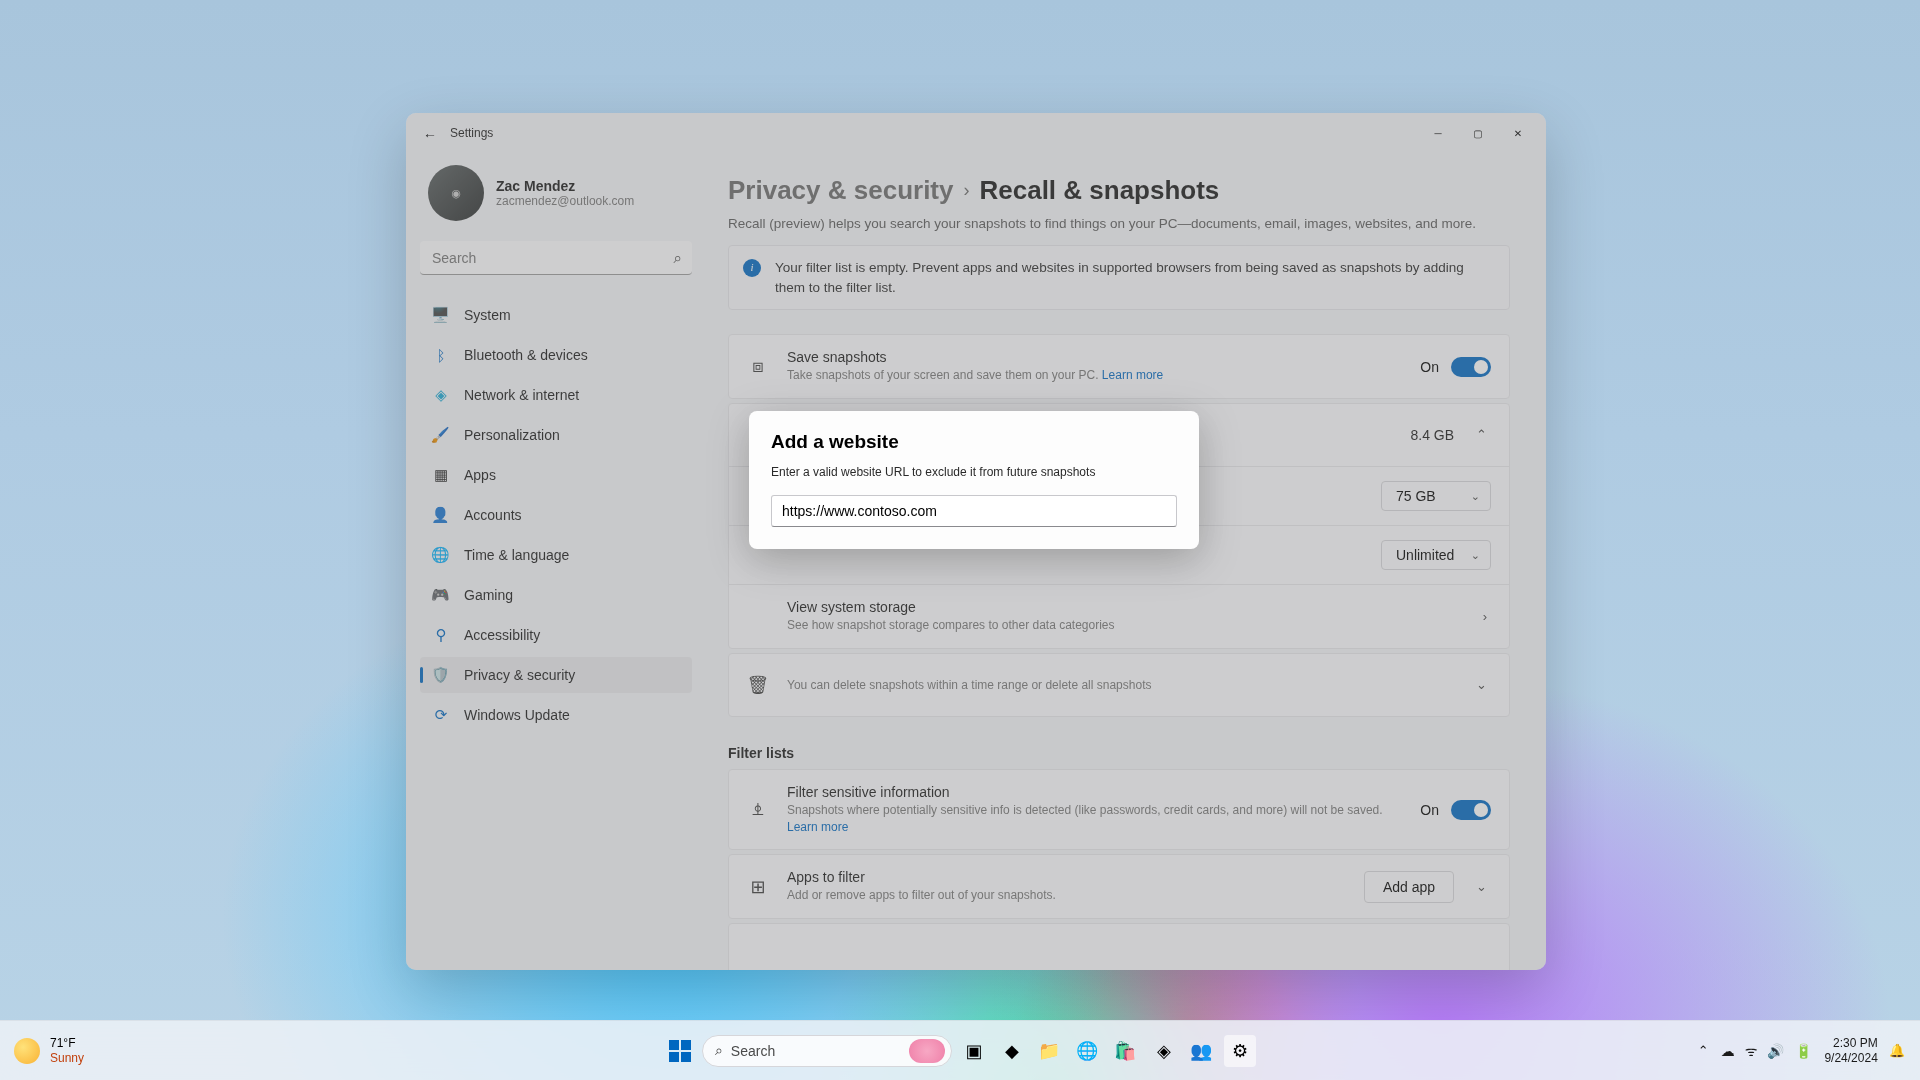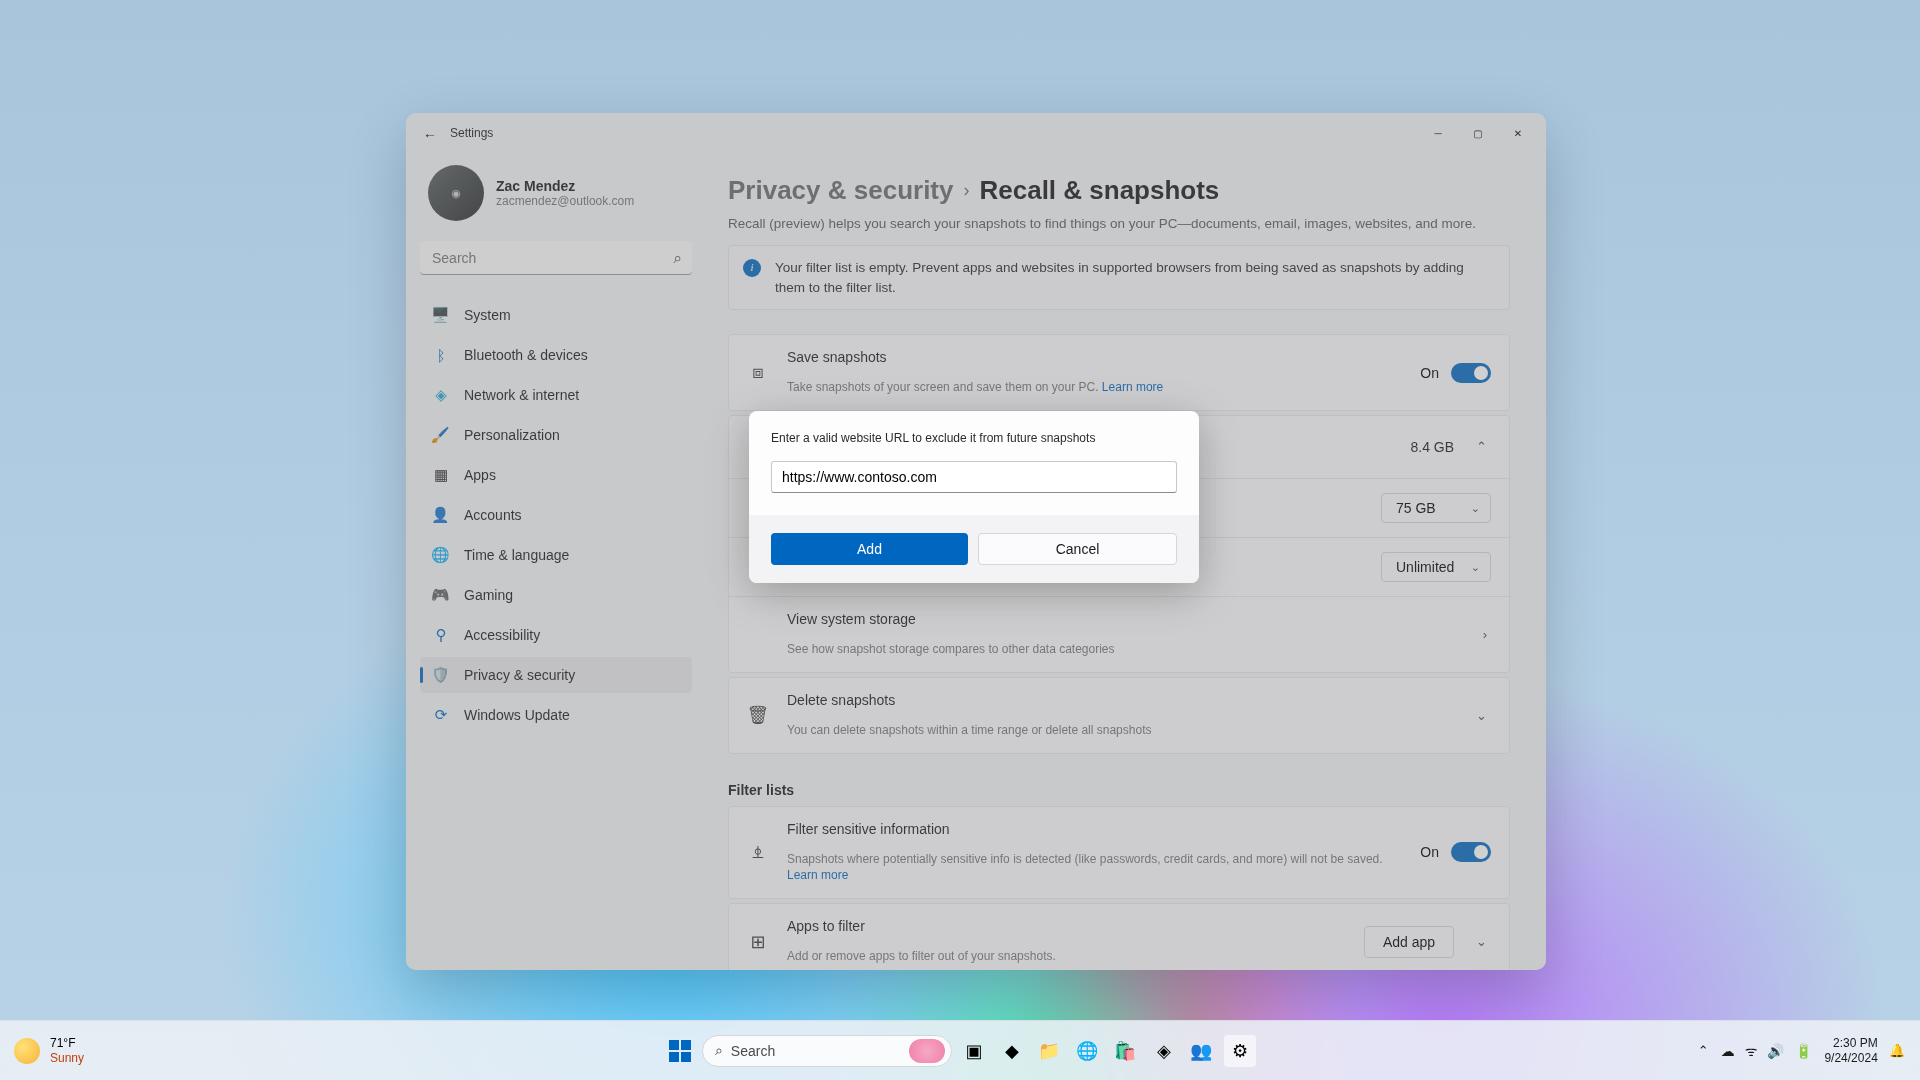--- a/index.html
+++ b/index.html
@@ -43,21 +43,21 @@
 .crumb-current { font-size: 26px; font-weight: 600; color: #1a1a1a; }
 .page-desc { font-size: 13.5px; color: #5a5a5a; margin-bottom: 14px; }
 .info-banner { background: #f8f8fa; border: 1px solid #e4e4e8; border-radius: 4px; padding: 12px 14px; display: flex; gap: 14px; font-size: 13.5px; color: #2a2a2a; margin-bottom: 24px; line-height:1.45; }
 .info-icon { width:18px; height:18px; border-radius:50%; background:#0067c0; color:#fff; font-size:11px; display:flex; align-items:center; justify-content:center; flex-shrink:0; margin-top:1px; font-style:italic; font-family:serif; }
 .section-label { font-size: 14px; font-weight: 600; color: #1a1a1a; margin-bottom: 8px; }
 .card { background: #fbfbfd; border: 1px solid #e6e6ea; border-radius: 4px; margin-bottom: 4px; }
 .card-row { display: flex; align-items: center; padding: 14px 18px; gap: 18px; min-height: 62px; }
 .card-icon { width: 22px; display:flex; justify-content:center; font-size:18px; color:#3a3a3a; }
 .card-text { flex: 1; }
 .card-title { font-size: 14px; color: #1a1a1a; }
-.card-sub { font-size: 12px; color: #767676; margin-top: 14px; line-height:1.4; }
+.card-sub { font-size: 12px; color: #767676; margin-top: 2px; line-height:1.4; }
 .link { color: #0067c0; }
 .toggle-wrap { display:flex; align-items:center; gap:12px; }
 .toggle-label { font-size: 14px; }
 .toggle { width: 40px; height: 20px; background: #0067c0; border-radius: 10px; position: relative; }
 .toggle::after { content:""; position:absolute; right:3px; top:3px; width:14px; height:14px; background:#fff; border-radius:50%; }
 .card-value { font-size: 14px; color: #1a1a1a; }
 .chev { font-size: 13px; color: #4a4a4a; padding: 0 4px; }
 .subrow { border-top: 1px solid #e6e6ea; padding: 14px 18px 14px 58px; display:flex; align-items:center; }
 .subrow .card-title { flex:1; font-size:14px; }
 .select { background: #fbfbfd; border: 1px solid #d6d6da; border-radius: 4px; padding: 6px 32px 6px 14px; font-size: 14px; position: relative; min-width:110px; }
@@ -215,21 +215,20 @@
             <div class="card-sub">See how snapshot storage compares to other data categories</div>
           </div>
           <span class="chev">›</span>
         </div>
       </div>
 
       <div class="card">
         <div class="card-row">
           <div class="card-icon">🗑</div>
           <div class="card-text">
-            <div class="card-title">Delete snapshots</div>
             <div class="card-sub">You can delete snapshots within a time range or delete all snapshots</div>
           </div>
           <span class="chev">⌄</span>
         </div>
       </div>
 
       <div class="spacer"></div>
       <div class="section-label">Filter lists</div>
 
       <div class="card">
@@ -265,26 +264,23 @@
         </div>
       </div>
     </main>
   </div>
 
   <div class="dim"></div>
 </div>
 
 <div class="modal">
   <div class="modal-body">
+    <div class="modal-title">Add a website</div>
     <div class="modal-text">Enter a valid website URL to exclude it from future snapshots</div>
     <input class="modal-input" type="text" value="https://www.contoso.com" style="">
-  </div>
-  <div class="modal-footer">
-    <div class="btn btn-primary">Add</div>
-    <div class="btn btn-secondary">Cancel</div>
   </div>
 </div>
 
 <div class="taskbar">
   <div class="tb-left">
     <div class="weather-icon"></div>
     <div class="weather-txt">
       <div>71°F</div>
       <div style="color:#c2410c">Sunny</div>
     </div>

